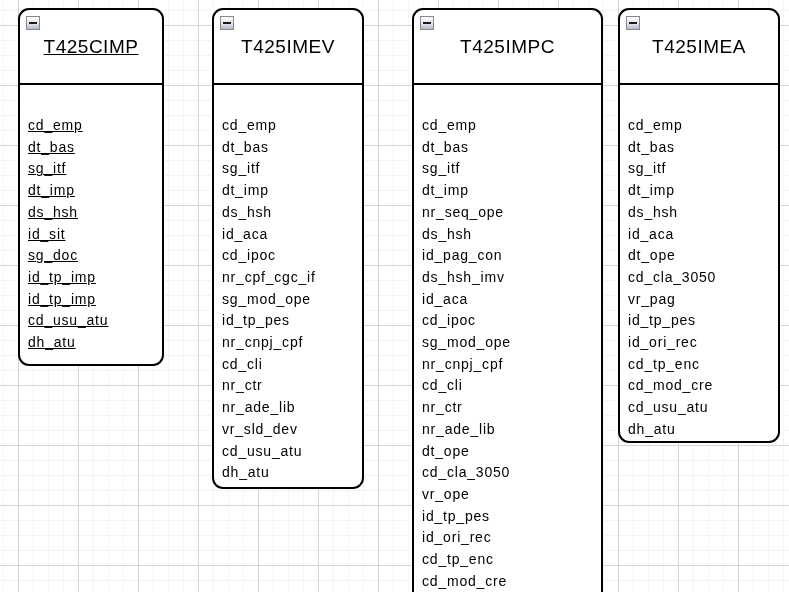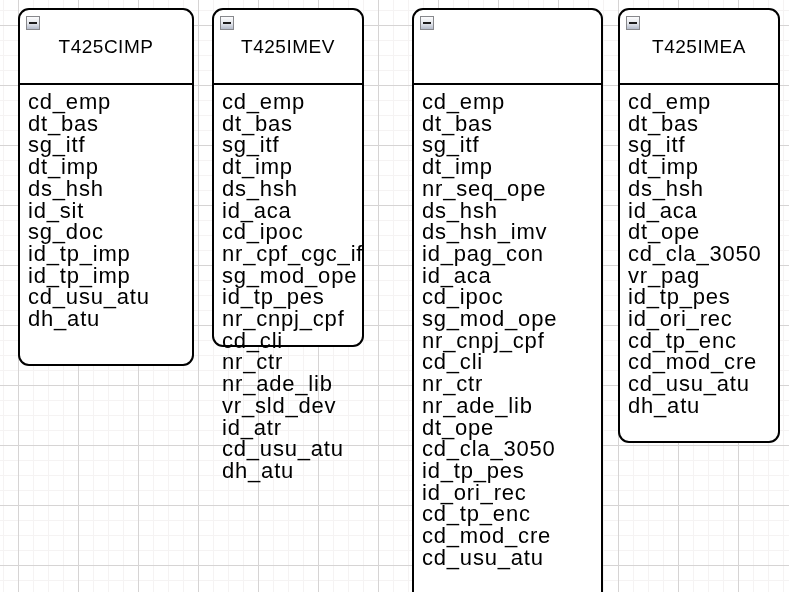--- a/index.html
+++ b/index.html
@@ -58,55 +58,56 @@
     padding: 0;
     cursor: pointer;
   }
   .minus-glyph {
     width: 8px;
     height: 2px;
     background: #1b1b1b;
   }
   .entity-fields {
     padding: 6px 8px 0 8px;
-    font-size: 22px;
+    font-size: 14px;
     letter-spacing: 0.8px;
+    margin-top: 24px;
   }
   .field-row {
     line-height: 21.7px;
     white-space: nowrap;
   }
 </style>
 </head>
 <body>
 
 <div class="canvas">
 
-<div class="entity" style="left: 18px; top: 8px; width: 176px; height: 358px;">
+<div class="entity" style="left: 18px; top: 8px; width: 146px; height: 358px; text-decoration: underline;">
     <div class="entity-header">
       <button class="collapse-btn">
         <span class="minus-glyph"></span>
       </button>
       <span class="entity-title">T425CIMP</span>
     </div>
     <div class="entity-fields">
         <div class="field-row">cd_emp</div>
         <div class="field-row">dt_bas</div>
         <div class="field-row">sg_itf</div>
         <div class="field-row">dt_imp</div>
         <div class="field-row">ds_hsh</div>
         <div class="field-row">id_sit</div>
         <div class="field-row">sg_doc</div>
         <div class="field-row">id_tp_imp</div>
         <div class="field-row">id_tp_imp</div>
         <div class="field-row">cd_usu_atu</div>
         <div class="field-row">dh_atu</div>
       </div>
   </div>
-    <div class="entity" style="left: 212px; top: 8px; width: 152px; height: 339px;">
+    <div class="entity" style="left: 212px; top: 8px; width: 152px; height: 481px;">
     <div class="entity-header">
       <button class="collapse-btn">
         <span class="minus-glyph"></span>
       </button>
       <span class="entity-title">T425IMEV</span>
     </div>
     <div class="entity-fields">
         <div class="field-row">cd_emp</div>
         <div class="field-row">dt_bas</div>
         <div class="field-row">sg_itf</div>
@@ -115,49 +116,50 @@
         <div class="field-row">id_aca</div>
         <div class="field-row">cd_ipoc</div>
         <div class="field-row">nr_cpf_cgc_if</div>
         <div class="field-row">sg_mod_ope</div>
         <div class="field-row">id_tp_pes</div>
         <div class="field-row">nr_cnpj_cpf</div>
         <div class="field-row">cd_cli</div>
         <div class="field-row">nr_ctr</div>
         <div class="field-row">nr_ade_lib</div>
         <div class="field-row">vr_sld_dev</div>
-        <div class="field-row">id_atr</div>
         <div class="field-row">cd_usu_atu</div>
         <div class="field-row">dh_atu</div>
       </div>
   </div>
     <div class="entity" style="left: 412px; top: 8px; width: 191px; height: 618px;">
     <div class="entity-header">
       <button class="collapse-btn">
         <span class="minus-glyph"></span>
       </button>
+      <span class="entity-title">T425IMPC</span>
     </div>
     <div class="entity-fields">
         <div class="field-row">cd_emp</div>
         <div class="field-row">dt_bas</div>
         <div class="field-row">sg_itf</div>
         <div class="field-row">dt_imp</div>
         <div class="field-row">nr_seq_ope</div>
         <div class="field-row">ds_hsh</div>
+        <div class="field-row">id_pag_con</div>
         <div class="field-row">ds_hsh_imv</div>
-        <div class="field-row">id_pag_con</div>
         <div class="field-row">id_aca</div>
         <div class="field-row">cd_ipoc</div>
         <div class="field-row">sg_mod_ope</div>
         <div class="field-row">nr_cnpj_cpf</div>
         <div class="field-row">cd_cli</div>
         <div class="field-row">nr_ctr</div>
         <div class="field-row">nr_ade_lib</div>
         <div class="field-row">dt_ope</div>
         <div class="field-row">cd_cla_3050</div>
+        <div class="field-row">vr_ope</div>
         <div class="field-row">id_tp_pes</div>
         <div class="field-row">id_ori_rec</div>
         <div class="field-row">cd_tp_enc</div>
         <div class="field-row">cd_mod_cre</div>
         <div class="field-row">cd_usu_atu</div>
       </div>
   </div>
     <div class="entity" style="left: 618px; top: 8px; width: 162px; height: 435px;">
     <div class="entity-header">
       <button class="collapse-btn">

